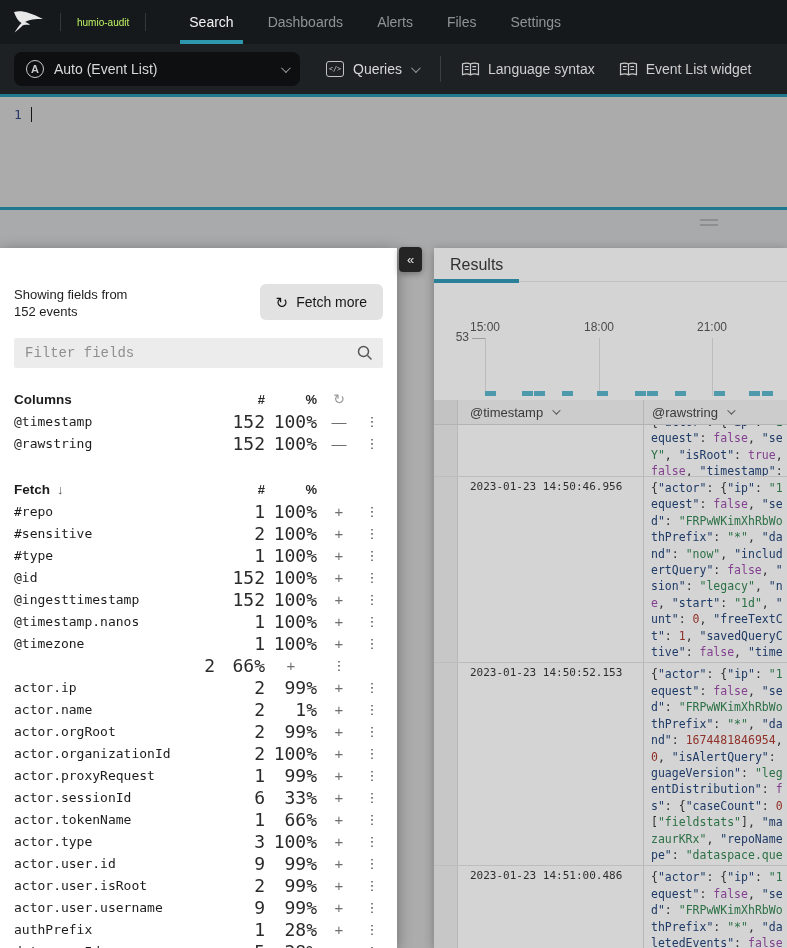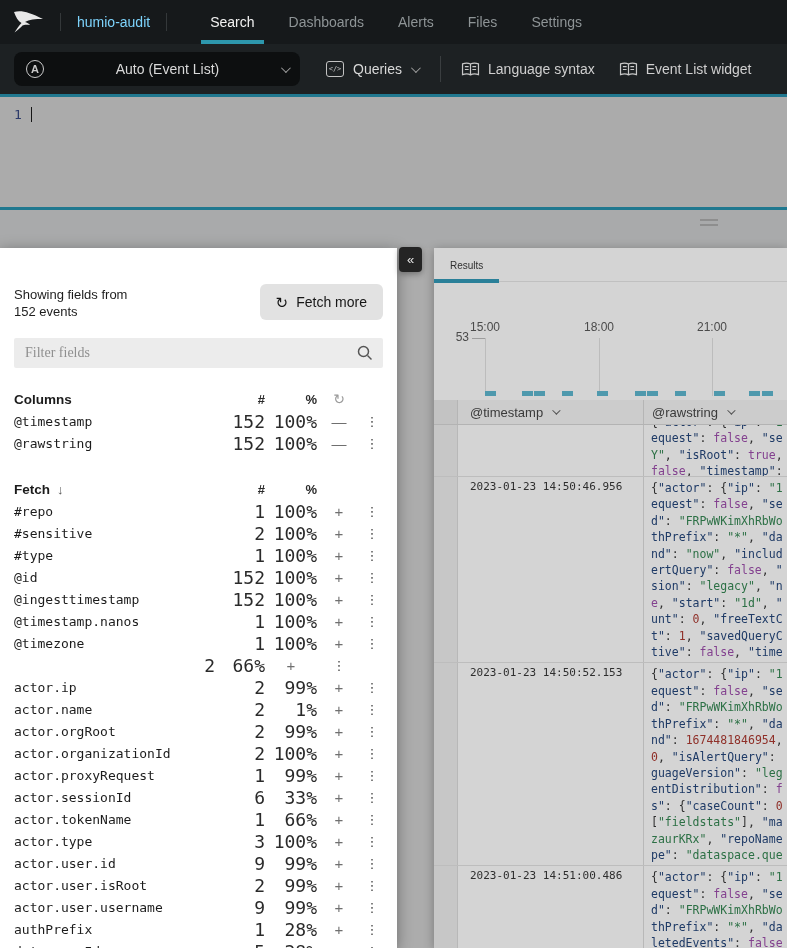--- a/index.html
+++ b/index.html
@@ -4,31 +4,31 @@
 <style>
   * { margin:0; padding:0; box-sizing:border-box; }
   html,body { background:#7e7e7e; }
   body { font-family:"Liberation Sans", sans-serif; }
   .screen { position:relative; width:787px; height:948px; overflow:hidden; background:#acacac; }
 
   
   .topnav { position:absolute; left:0; top:0; width:787px; height:44px; background:#16191b; display:flex; align-items:center; }
   .logo { width:36px; height:26px; margin-left:12px; display:flex; align-items:center; }
   .nav-div { width:1px; height:18px; background:#34383a; margin:0 12px; }
-  .repo-name { color:#7dd3fc; font-size:14px; padding:0 4px; }
+  .repo-name { color:#bef264; font-size:10px; padding:0 4px; }
   .main-nav { display:flex; align-items:center; height:44px; margin-left:14px; }
   .nav-item { position:relative; height:44px; display:flex; align-items:center; padding:0 17px; color:#8e9496; font-size:14px; cursor:pointer; }
   .nav-item.active { color:#f2f2f2; }
   .nav-item.active::after { content:""; position:absolute; left:8px; right:8px; bottom:0; height:4px; background:#2d97ad; }
 
   
   .toolbar { position:absolute; left:0; top:44px; width:787px; height:50px; background:#1d2123; display:flex; align-items:center; }
   .view-btn { position:relative; margin-left:14px; width:286px; height:34px; background:#0d0f10; border-radius:8px; display:flex; align-items:center; padding:0 12px; cursor:pointer; }
   .auto-icon { width:18px; height:18px; border:1.5px solid #c9c9c9; border-radius:50%; color:#c9c9c9; font-size:11px; display:flex; align-items:center; justify-content:center; font-weight:bold; }
-  .view-btn .lbl { color:#d9d9d9; font-size:14px; margin-left:10px; flex:1;text-align:center; }
+  .view-btn .lbl { color:#d9d9d9; font-size:14px; margin-left:10px; flex:1; }
   .chev { display:inline-block; width:7px; height:7px; border-right:1.5px solid #9a9a9a; border-bottom:1.5px solid #9a9a9a; transform:rotate(45deg) translateY(-2px); }
   .queries-btn { display:flex; align-items:center; gap:9px; margin-left:26px; cursor:pointer; }
   .queries-icon { width:18px; height:16px; border:1.5px solid #c3c3c3; border-radius:3px; color:#c3c3c3; font-size:7px; display:flex; align-items:center; justify-content:center; font-family:"DejaVu Sans Mono", monospace; }
   .queries-btn .lbl { color:#d9d9d9; font-size:14px; }
   .tb-div { width:1px; height:26px; background:#3a3e40; margin:0 20px 0 22px; }
   .doc-link { display:flex; align-items:center; gap:8px; margin-right:24px; cursor:pointer; }
   .doc-link .lbl { color:#cfcfcf; font-size:14px; }
 
   
   .editor { position:absolute; left:0; top:94px; width:787px; height:116px; background:#ababab; border-top:3px solid #20788f; border-bottom:3px solid #20788f; padding:8px 14px; }
@@ -40,21 +40,21 @@
   .drag-handle { position:absolute; left:700px; top:9px; width:18px; cursor:row-resize; }
   .drag-handle i { display:block; height:1.5px; background:#8e8e8e; margin-bottom:3.5px; }
 
   
   .fields-panel { position:absolute; left:0; top:248px; width:397px; height:700px; background:#ffffff; box-shadow:0 3px 14px rgba(0,0,0,0.38); padding:0 14px; overflow:hidden; }
   .fp-head { position:relative; margin-top:8px; height:42px; }
   .fp-summary { font-size:13px; line-height:17px; color:#1d1d1d; padding-top:2px;margin-top:36px; }
   .fetch-btn { position:absolute; right:0; top:0; height:36px; padding:0 16px; background:#e2e2e2; border:none; border-radius:6px; font-size:14px; color:#161616; display:flex; align-items:center; gap:8px; cursor:pointer; font-family:"Liberation Sans", sans-serif; }
   .refresh-glyph { font-size:15px; line-height:1; }
   .filter-wrap { position:relative; margin-top:12px; }
-  .filter-input { width:100%; height:30px; background:#ececec; border:none; border-radius:2px; padding:0 34px 0 11px; font-size:14px; color:#333; font-family:Liberation Serif, serif; outline:none; }
+  .filter-input { width:100%; height:30px; background:#ececec; border:none; border-radius:2px; padding:0 34px 0 11px; font-size:14px; color:#333; font-family:Liberation Mono, monospace; outline:none; }
   .filter-input::placeholder { color:#8f8f8f; }
   .filter-search { position:absolute; right:9px; top:6px; }
 
   .sec-head, .frow { display:grid; grid-template-columns:1fr 50px 52px 44px 22px; align-items:center; }
   .sec-head { margin-top:20px; height:22px; }
   .sec-head.fields-head { margin-top:24px; }
   .sec-title { font-size:13.5px; font-weight:bold; color:#1c1c1c; display:flex; align-items:center; gap:7px; }
   .sort-arrow { font-weight:normal; color:#555; font-size:13px; }
   .hcol { text-align:right; font-size:13px; font-weight:bold; color:#2a2a2a; }
   .hicon { text-align:center; color:#9a9a9a; font-size:14px; }
@@ -62,21 +62,21 @@
   .fname { font-family:"DejaVu Sans Mono", monospace; font-size:13px; color:#1c1c1c; white-space:nowrap; overflow:hidden; }
   .fcount,.fpct { font-family:"DejaVu Sans Mono", monospace; font-size:18px; color:#2a2a2a; text-align:right; }
   .ficon { text-align:center; color:#6f6f6f; font-size:15px; cursor:pointer; }
   .fkebab { text-align:center; color:#4a4a4a; font-size:13px; letter-spacing:0; cursor:pointer; font-family:"DejaVu Sans", sans-serif; }
 
   .collapse-btn { position:absolute; left:399px; top:247px; width:23px; height:25px; background:#242424; color:#e6e6e6; border-radius:4px; font-size:13px; display:flex; align-items:center; justify-content:center; cursor:pointer; box-shadow:0 2px 6px rgba(0,0,0,.35); }
 
   
   .results-card { position:absolute; left:434px; top:248px; width:353px; height:700px; background:#d4d4d4; box-shadow:0 2px 10px rgba(0,0,0,.3); overflow:hidden; }
   .tabs { position:relative; height:34px; border-bottom:1px solid #c0c0c0; }
-  .tab { position:relative; display:inline-flex; align-items:center; height:34px; padding:0 16px; font-size:10px; color:#303030; cursor:pointer; }
+  .tab { position:relative; display:inline-flex; align-items:center; height:34px; padding:0 16px; font-size:16px; color:#303030; cursor:pointer; }
   .tab.active::after { content:""; position:absolute; left:0; right:0; bottom:-1px; height:4px; background:#2a8099; }
 
   .chart-box { position:relative; height:118px; }
   .ymax-label { position:absolute; right:318px; top:48px; font-size:12px; color:#4a4a4a; }
   .ytick-line { position:absolute; left:38px; top:56px; width:14px; height:1px; background:#9d9d9d; }
   .xtick { position:absolute; top:0; bottom:0; width:0; }
   .xtick .gridline { position:absolute; left:0; top:56px; bottom:4px; width:1px; background:#bcbcbc; }
   .xtick .xlabel { position:absolute; top:39px; left:0; transform:translate(-50%,-50%) translateY(6px); font-size:12px; color:#4a4a4a; white-space:nowrap; }
   .bar { position:absolute; bottom:4px; height:5px; background:#4f99ad; }
 

